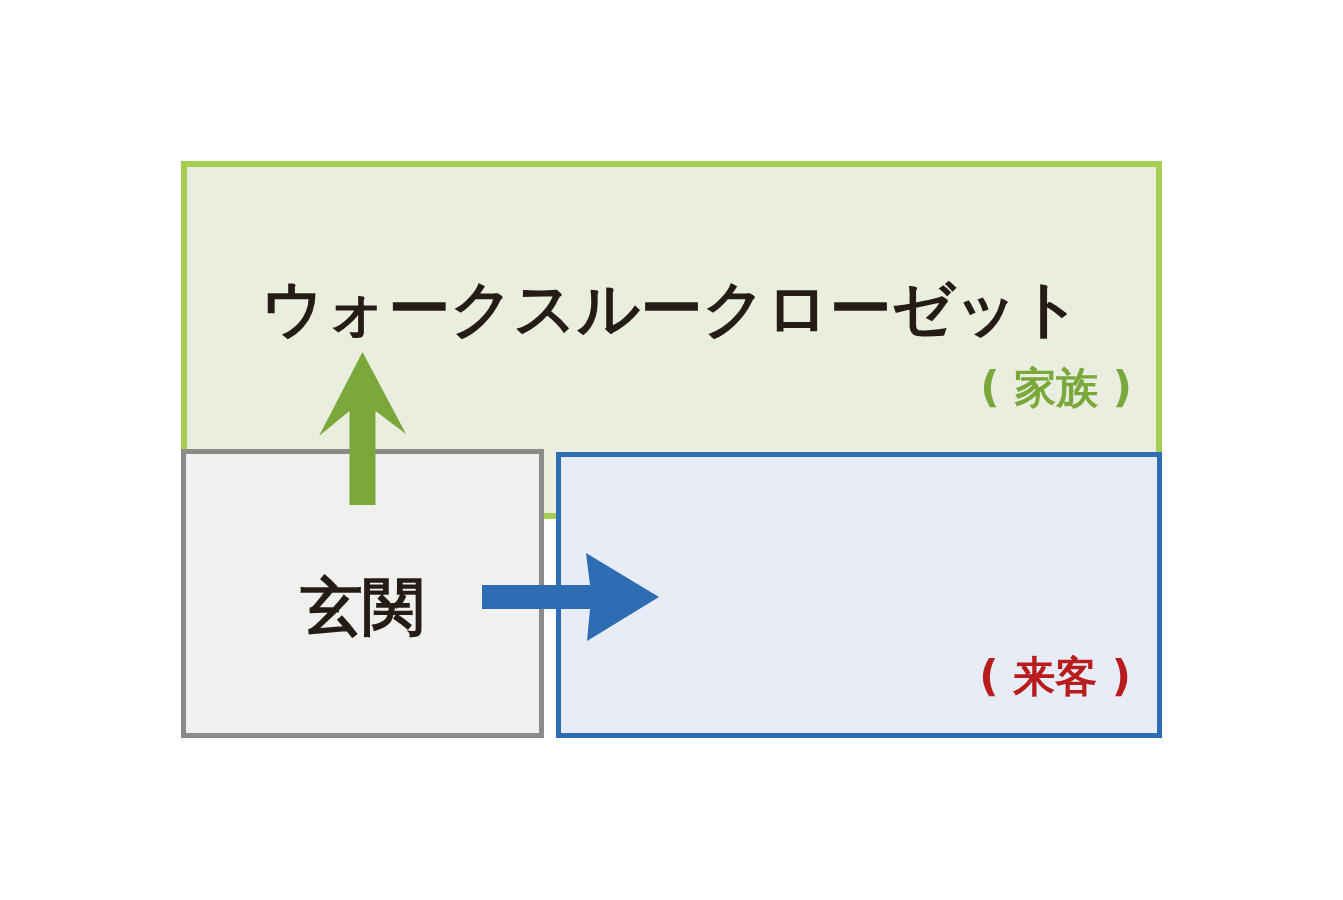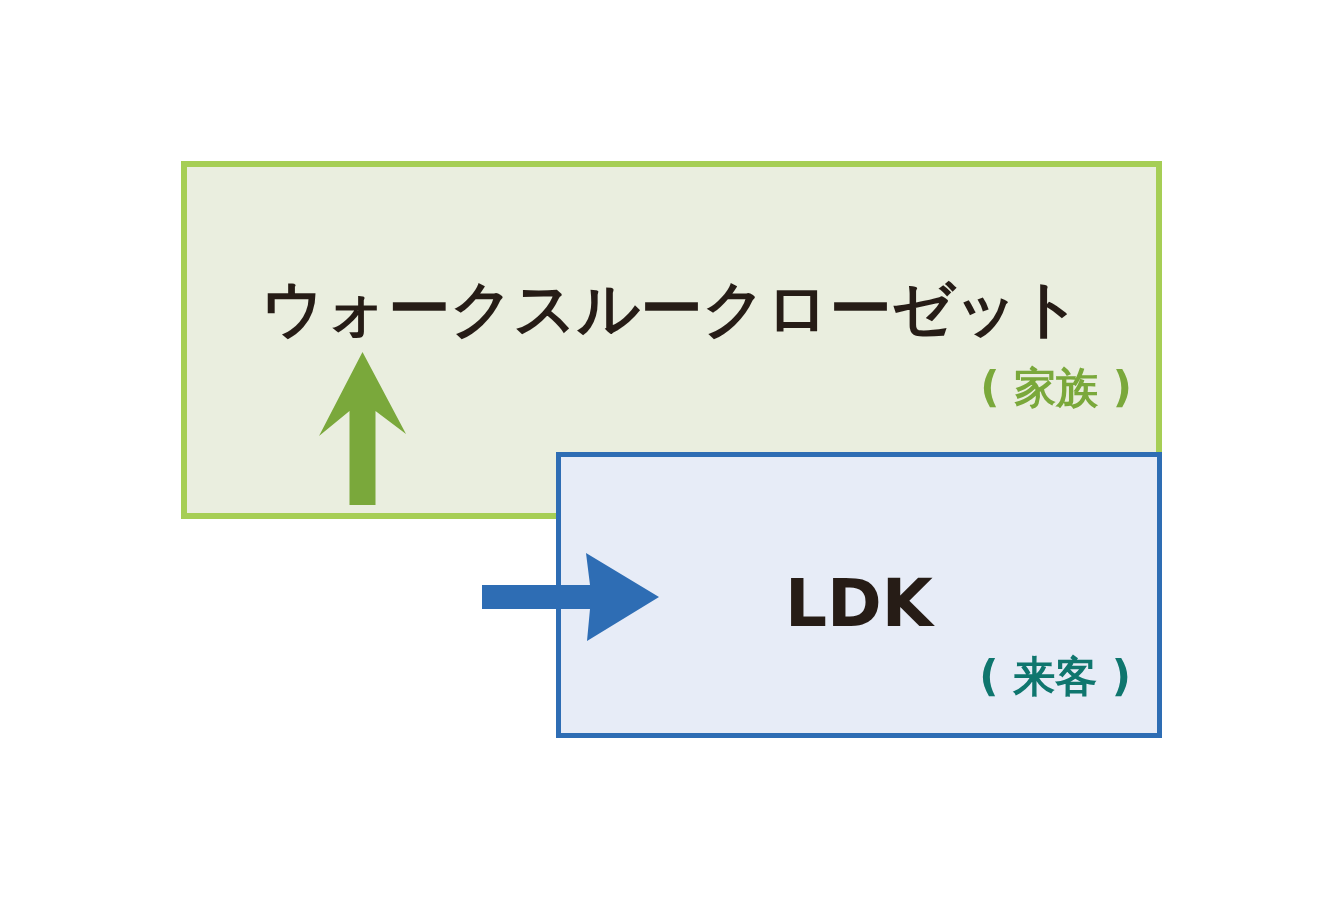--- a/index.html
+++ b/index.html
@@ -77,24 +77,26 @@
 </head>
 <body>
 
 <div id="canvas">
 
   <div class="box" id="closet-box" style="background: rgb(234, 238, 223); border-color: rgb(166, 206, 85);">
     <span class="room-label" id="closet-label" style="color: rgb(38, 28, 22);">ウォークスルークローゼット</span>
     <span class="sub-label" id="closet-sublabel" style="color: rgb(122, 168, 59);">( 家族 )</span>
   </div>
 
+  <div class="box" id="entrance-box" style="background: rgb(240, 240, 239); border-color: rgb(139, 139, 138);">
+    <span class="room-label" id="entrance-label" style="color: rgb(38, 28, 22);">玄関</span>
+  </div>
 
   <div class="box" id="ldk-box" style="background: rgb(231, 236, 247); border-color: rgb(46, 109, 180);">
-    <span class="room-label" id="ldk-label" style="color: rgb(38, 28, 22);">LDK</span>
-    <span class="sub-label" id="ldk-sublabel" style="color: #0f766e;">( 来客 )</span>
+    <span class="sub-label" id="ldk-sublabel" style="color: #b91c1c;">( 来客 )</span>
   </div>
 
   <svg id="arrow-layer" viewBox="0 0 1343 900" xmlns="http://www.w3.org/2000/svg">
 
     <polygon points="362.5,352 406,434 375.5,411 375.5,505 349.5,505 349.5,411 319,436" fill="#7aa83b"></polygon>
 
     <polygon points="482,585 590,585 586,553 659,597 587,641 590,609 482,609" fill="#2e6db4"></polygon>
   </svg>
 
 </div>

